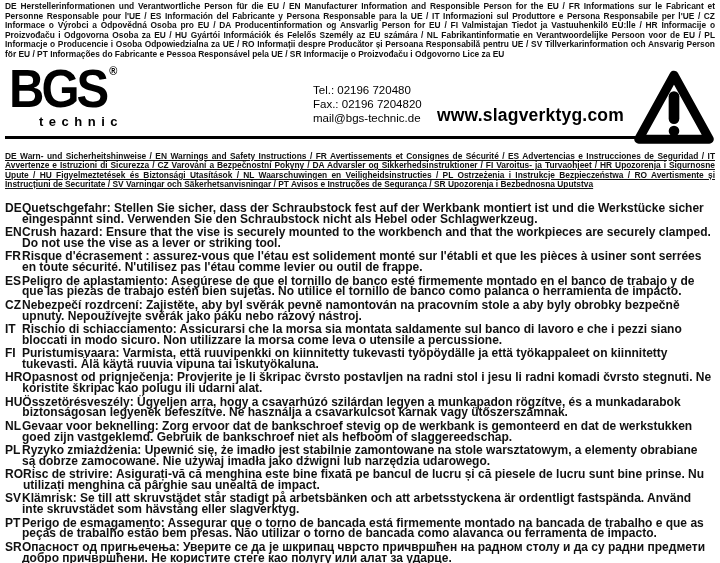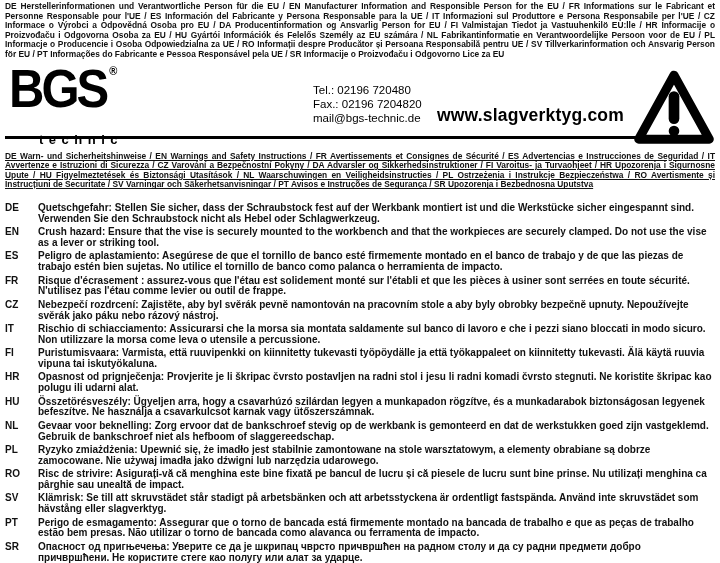--- a/index.html
+++ b/index.html
@@ -25,39 +25,38 @@
   .company { position: relative; height: 71px; margin-top: 5px; }
   .logo { position: absolute; left: 4px; top: -2px; width: 140px; }
   .logo-main {
     font-size: 49px; font-weight: bold; line-height: 1;
     letter-spacing: -3px; transform: scaleY(1.08);
     transform-origin: top left; white-space: nowrap;
   }
   .logo-reg { font-size: 11px; font-weight: bold; vertical-align: 30px; letter-spacing: 0; margin-left: 3px; }
   .logo-sub {
     font-size: 13px; font-weight: bold; letter-spacing: 5.5px;
-    margin-top: 20px; padding-left: 30px; white-space: nowrap;
+    margin-top: 2px; padding-left: 30px; white-space: nowrap;
   }
   .addr-col { position: absolute; left: 145px; top: 18px; font-size: 11.5px; line-height: 14px; }
   .contact-col { position: absolute; left: 308px; top: 18px; font-size: 11.5px; line-height: 14px; }
   .website { position: absolute; left: 432px; top: 40px; font-size: 17.5px; font-weight: bold; letter-spacing: 0.2px; }
   .warning-triangle { position: absolute; right: 0px; top: 1px; width: 82px; height: 84px; }
 
   .rule { height: 3px; background: #000; width: 632px; margin-top: 0; }
 
   .warn-header { margin-top: 13px; text-decoration: underline; }
 
   
   .instructions { margin-top: 13px; }
   .inst-row {
     display: flex;
-    font-size: 10px; line-height: 10.9px;
+    font-size: 12px; line-height: 10.9px;
     margin-bottom: 2.4px;
     color: #111;
-    gap: 16px;
   }
   .inst-code { font-weight: bold; flex: 0 0 17px; }
   .inst-text { flex: 1; padding-right: 1px; font-weight: bold; }
 </style>
 </head>
 <body>
 
 <div class="page">
 
   <div class="ml-header">DE Herstellerinformationen und Verantwortliche Person für die EU  /  EN Manufacturer Information and Responsible Person for the EU  /  FR Informations sur le Fabricant et Personne Responsable pour l'UE  /  ES Información del Fabricante y Persona Responsable para la UE  /  IT Informazioni sul Produttore e Persona Responsabile per l'UE  /  CZ Informace o Výrobci a Odpovědná Osoba pro EU  /  DA Producentinformation og Ansvarlig Person for EU  /  FI Valmistajan Tiedot ja Vastuuhenkilö EU:lle  /  HR Informacije o Proizvođaču i Odgovorna Osoba za EU  /  HU Gyártói Információk és Felelős Személy az EU számára  /  NL Fabrikantinformatie en Verantwoordelijke Persoon voor de EU  /  PL Informacje o Producencie i Osoba Odpowiedzialna za UE  /  RO Informații despre Producător și Persoana Responsabilă pentru UE  /  SV Tillverkarinformation och Ansvarig Person för EU  /  PT Informações do Fabricante e Pessoa Responsável pela UE  /  SR Informacije o Proizvođaču i Odgovorno Lice za EU</div>
@@ -89,26 +88,26 @@
   <div class="instructions" id="instructions">
       <div class="inst-row">
         <span class="inst-code">DE</span>
         <span class="inst-text">Quetschgefahr: Stellen Sie sicher, dass der Schraubstock fest auf der Werkbank montiert ist und die Werkstücke sicher eingespannt sind. Verwenden Sie den Schraubstock nicht als Hebel oder Schlagwerkzeug.</span>
       </div>
       <div class="inst-row">
         <span class="inst-code">EN</span>
         <span class="inst-text">Crush hazard: Ensure that the vise is securely mounted to the workbench and that the workpieces are securely clamped. Do not use the vise as a lever or striking tool.</span>
       </div>
       <div class="inst-row">
+        <span class="inst-code">FR</span>
+        <span class="inst-text">Risque d'écrasement : assurez-vous que l'étau est solidement monté sur l'établi et que les pièces à usiner sont serrées en toute sécurité. N'utilisez pas l'étau comme levier ou outil de frappe.</span>
+      </div>
+      <div class="inst-row">
         <span class="inst-code">ES</span>
         <span class="inst-text">Peligro de aplastamiento: Asegúrese de que el tornillo de banco esté firmemente montado en el banco de trabajo y de que las piezas de trabajo estén bien sujetas. No utilice el tornillo de banco como palanca o herramienta de impacto.</span>
-      </div>
-      <div class="inst-row">
-        <span class="inst-code">FR</span>
-        <span class="inst-text">Risque d'écrasement : assurez-vous que l'étau est solidement monté sur l'établi et que les pièces à usiner sont serrées en toute sécurité. N'utilisez pas l'étau comme levier ou outil de frappe.</span>
       </div>
       <div class="inst-row">
         <span class="inst-code">CZ</span>
         <span class="inst-text">Nebezpečí rozdrcení: Zajistěte, aby byl svěrák pevně namontován na pracovním stole a aby byly obrobky bezpečně upnuty. Nepoužívejte svěrák jako páku nebo rázový nástroj.</span>
       </div>
       <div class="inst-row">
         <span class="inst-code">IT</span>
         <span class="inst-text">Rischio di schiacciamento: Assicurarsi che la morsa sia montata saldamente sul banco di lavoro e che i pezzi siano bloccati in modo sicuro. Non utilizzare la morsa come leva o utensile a percussione.</span>
       </div>
       <div class="inst-row">

